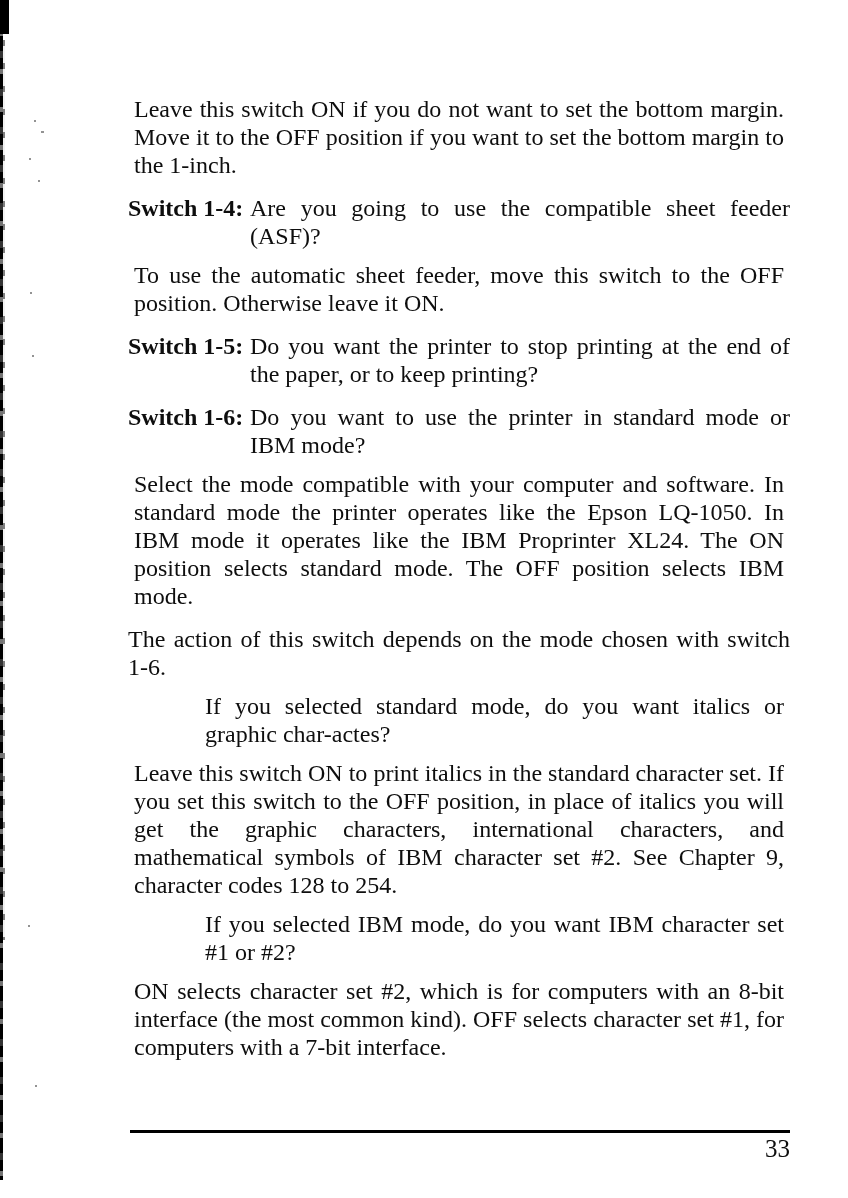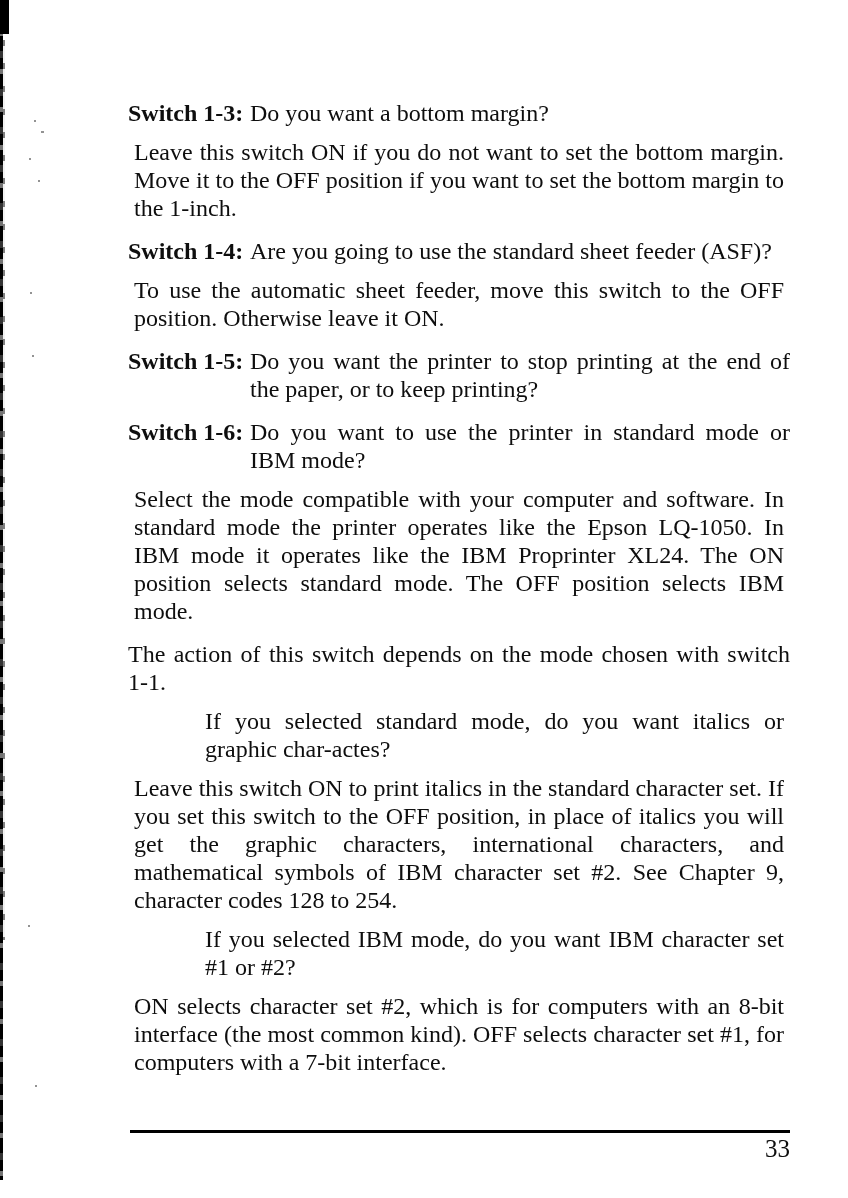--- a/index.html
+++ b/index.html
@@ -108,41 +108,37 @@
 <div class="speck" style="left:34px; top:120px;"></div>
 <div class="speck" style="left:41px; top:131px; width:3px;"></div>
 <div class="speck" style="left:29px; top:158px;"></div>
 <div class="speck" style="left:38px; top:180px;"></div>
 <div class="speck" style="left:30px; top:292px;"></div>
 <div class="speck" style="left:32px; top:355px;"></div>
 <div class="speck" style="left:28px; top:925px;"></div>
 <div class="speck" style="left:35px; top:1085px;"></div>
 
 <div class="content">
-    <div class="heading">
-      <span class="label">Switch 1-3:</span>
-      <span class="question">Do you want a bottom margin?</span>
-    </div>
     <p class="para">Leave this switch ON if you do not want to set the bottom margin. Move it to the OFF position if you want to set the bottom margin to the 1-inch.</p>
     <div class="heading">
       <span class="label">Switch 1-4:</span>
-      <span class="question">Are you going to use the standard sheet feeder (ASF)?</span>
+      <span class="question">Are you going to use the compatible sheet feeder (ASF)?</span>
     </div>
     <p class="para">To use the automatic sheet feeder, move this switch to the OFF position. Otherwise leave it ON.</p>
     <div class="heading">
       <span class="label">Switch 1-5:</span>
       <span class="question">Do you want the printer to stop printing at the end of the paper, or to keep printing?</span>
     </div>
     <div class="heading">
       <span class="label">Switch 1-6:</span>
       <span class="question">Do you want to use the printer in standard mode or IBM mode?</span>
     </div>
     <p class="para">Select the mode compatible with your computer and software. In standard mode the printer operates like the Epson LQ-1050. In IBM mode it operates like the IBM Proprinter XL24. The ON position selects standard mode. The OFF position selects IBM mode.</p>
     <div class="heading">
-      <span class="question">The action of this switch depends on the mode chosen with switch 1-1.</span>
+      <span class="question">The action of this switch depends on the mode chosen with switch 1-6.</span>
     </div>
     <p class="para indented">If you selected standard mode, do you want italics or graphic char-actes?</p>
     <p class="para">Leave this switch ON to print italics in the standard character set. If you set this switch to the OFF position, in place of italics you will get the graphic characters, international characters, and mathematical symbols of IBM character set #2. See Chapter 9, character codes 128 to 254.</p>
     <p class="para indented">If you selected IBM mode, do you want IBM character set #1 or #2?</p>
     <p class="para">ON selects character set #2, which is for computers with an 8-bit interface (the most common kind). OFF selects character set #1, for computers with a 7-bit interface.</p>
   </div>
 
 <div class="footer-rule"></div>
 <div class="page-number">33</div>
 

